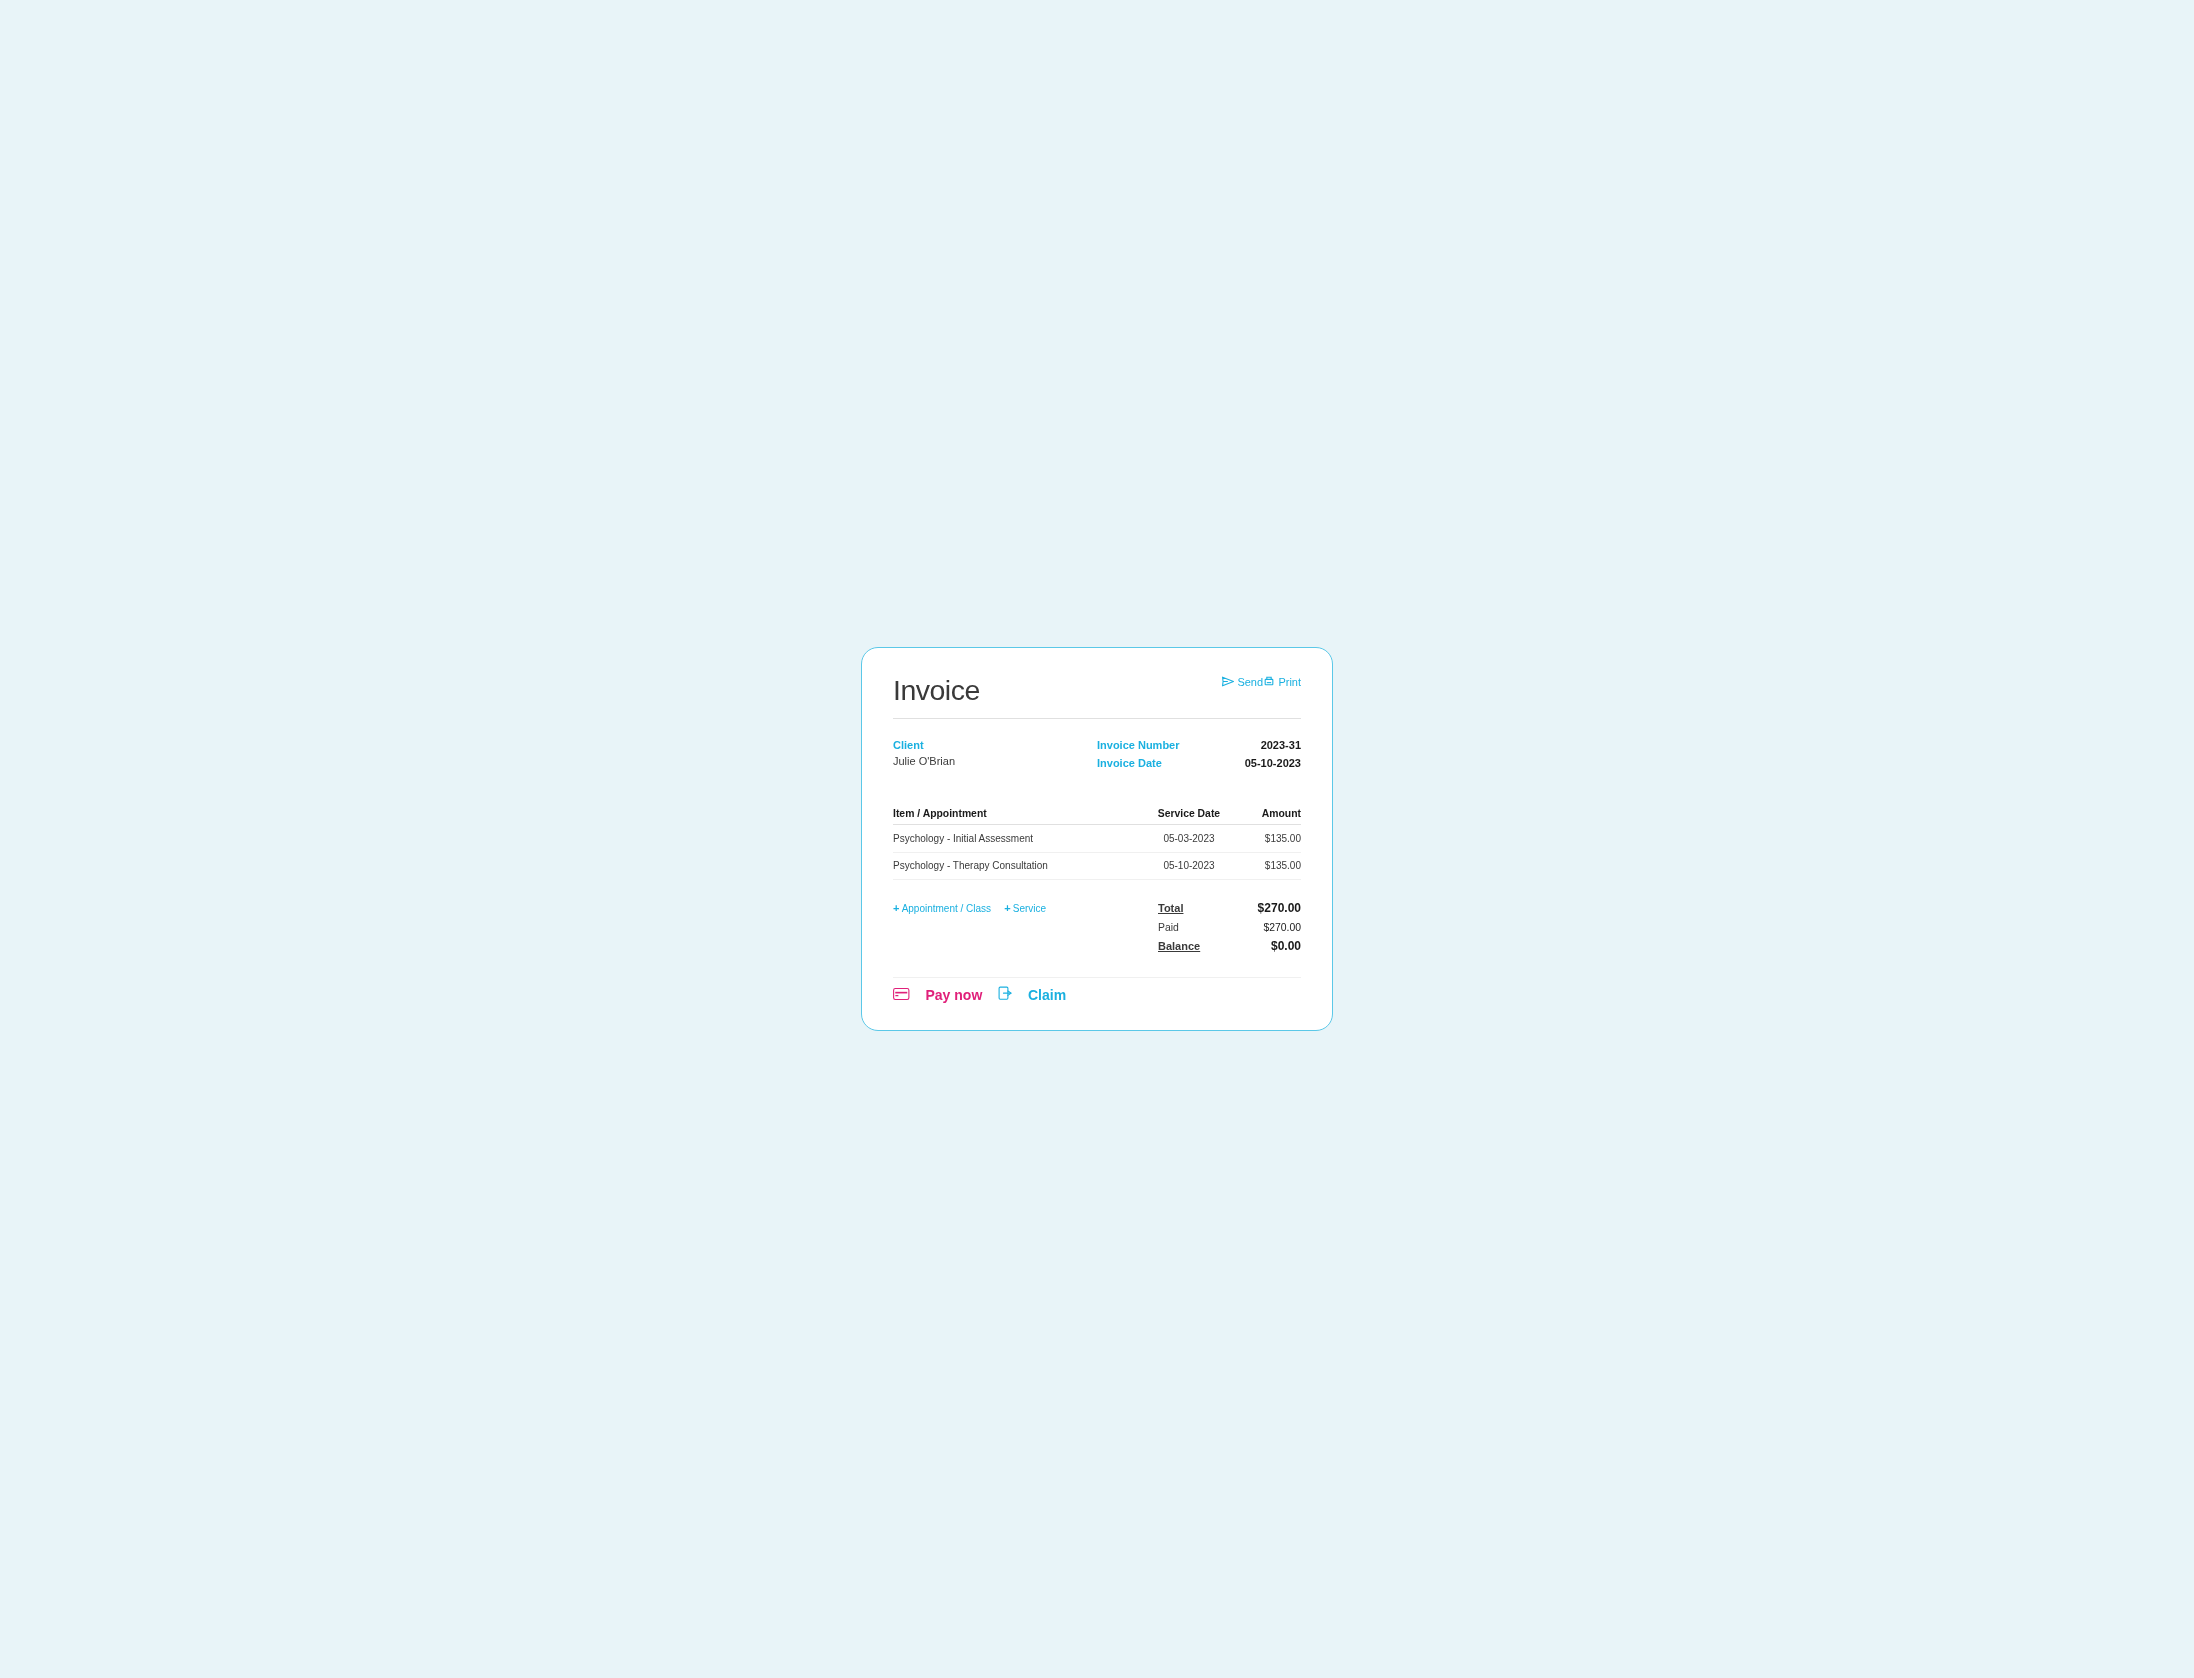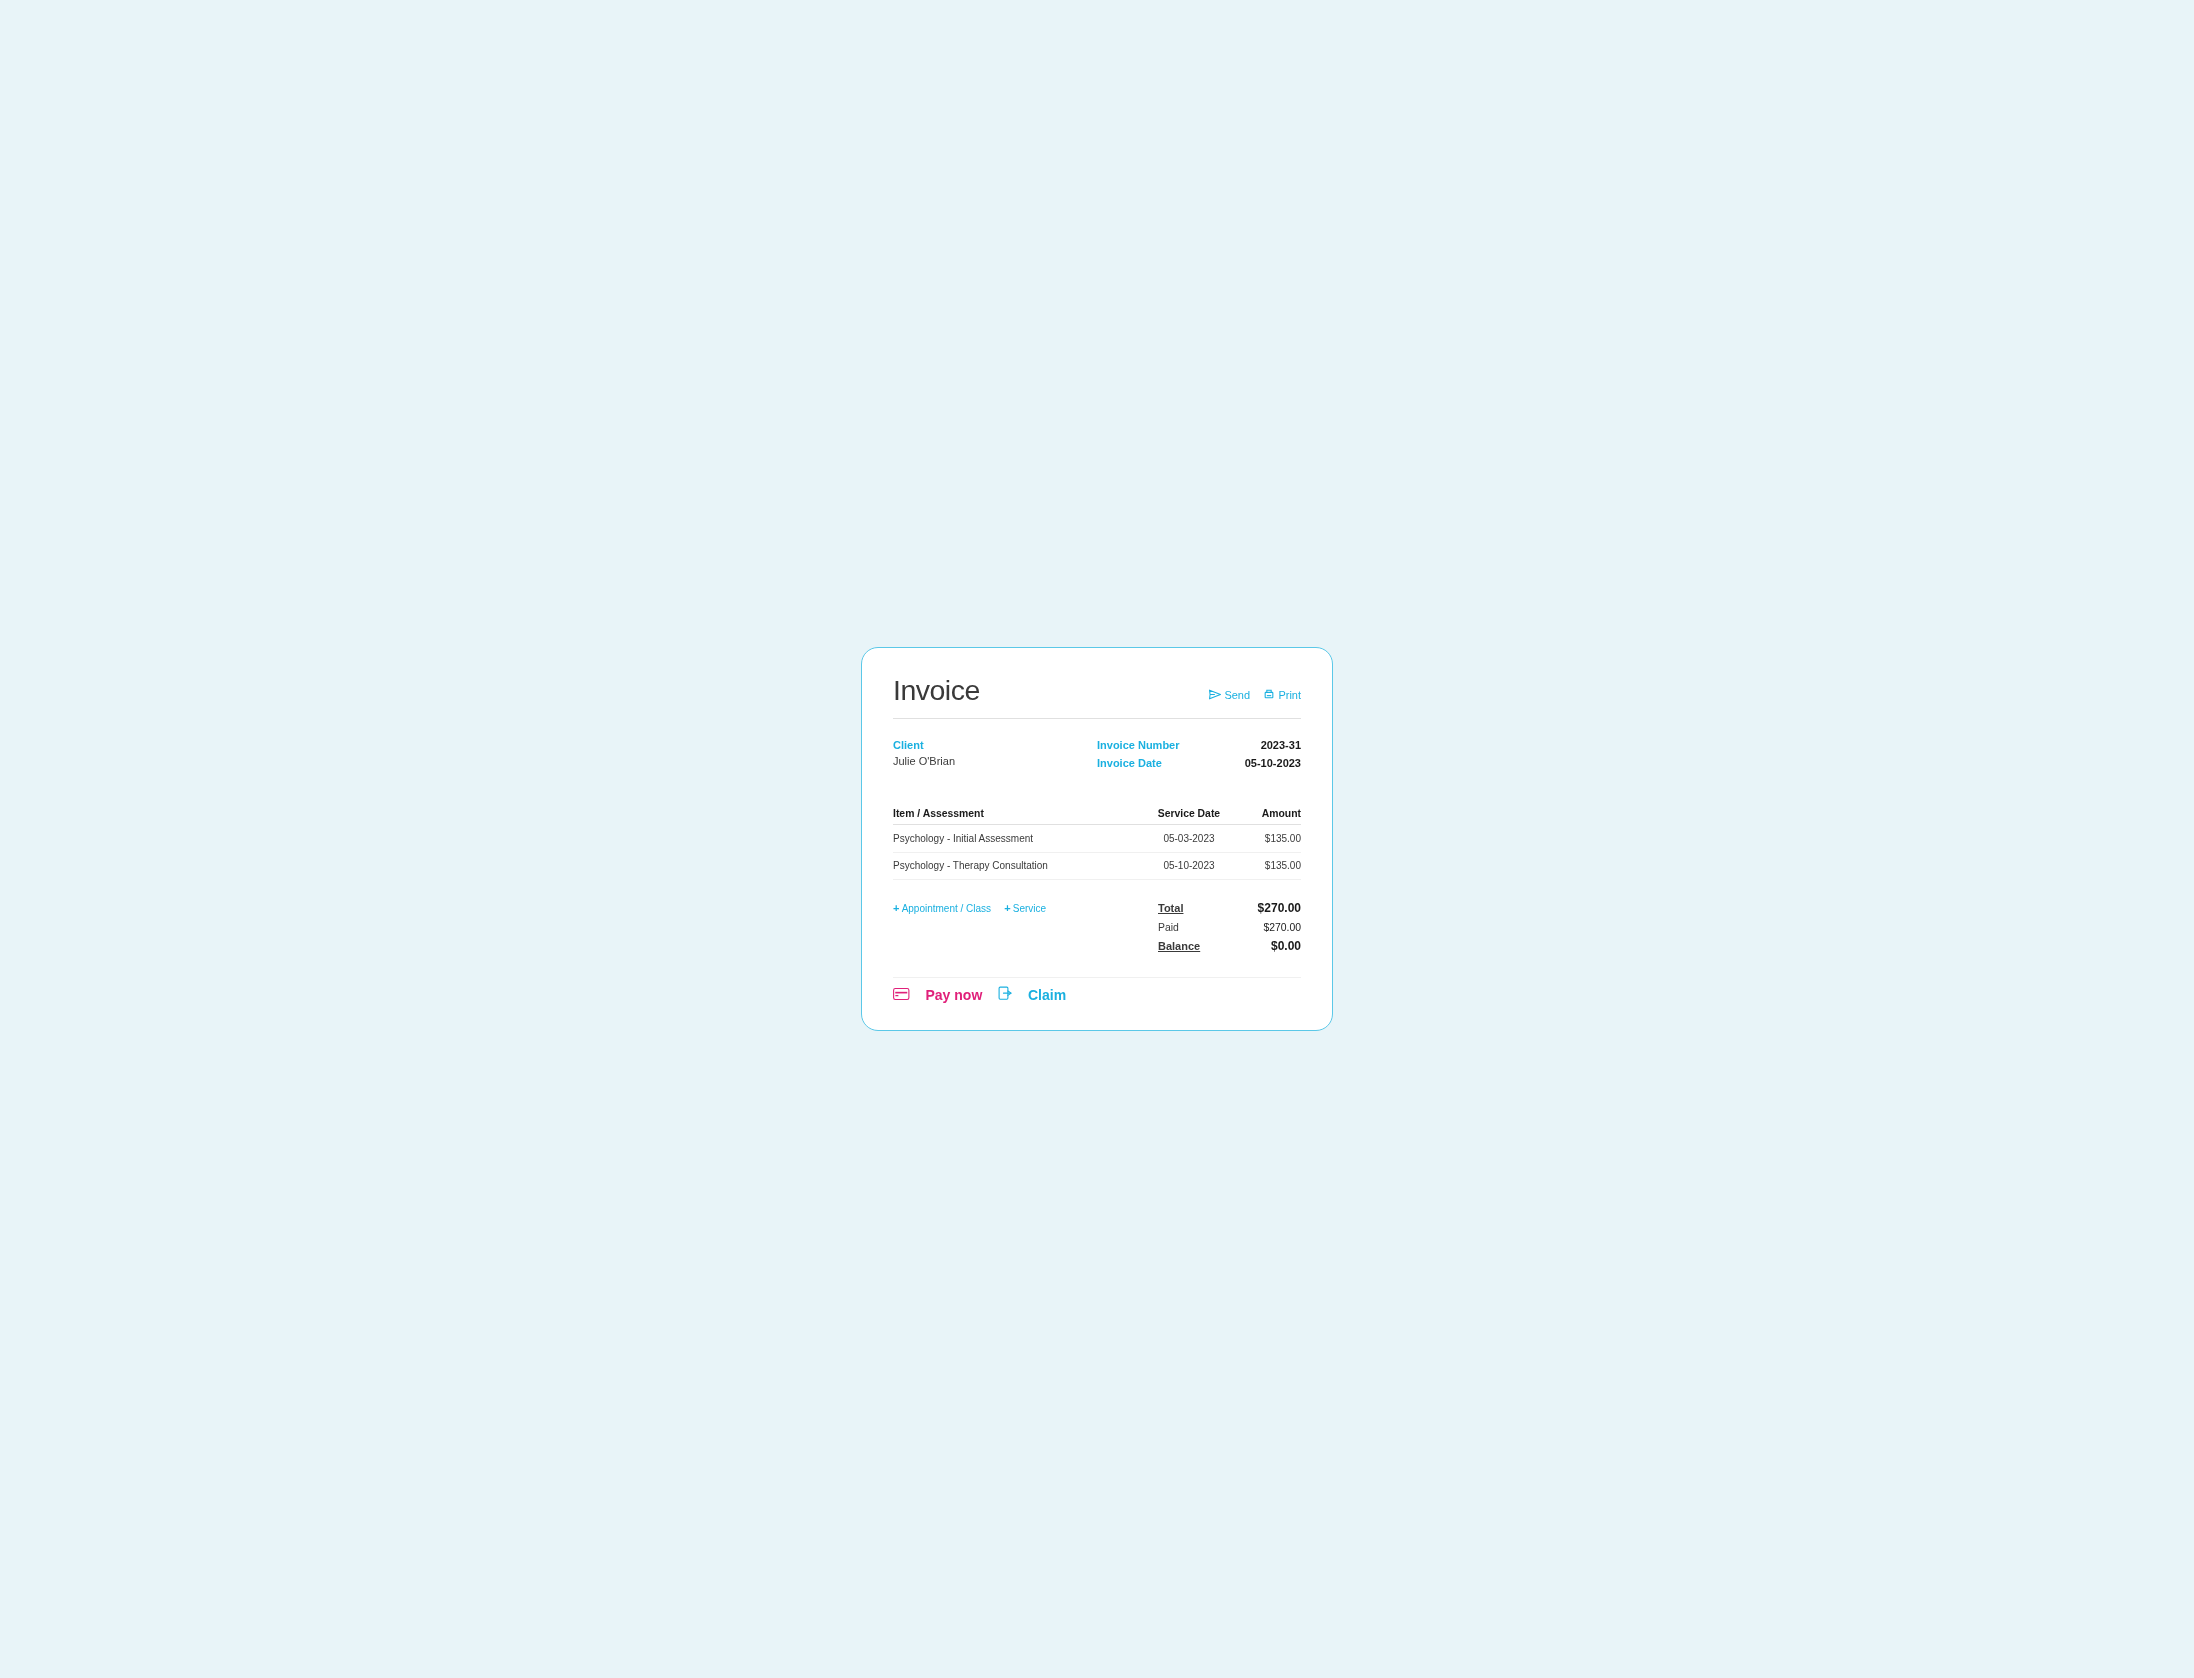--- a/index.html
+++ b/index.html
@@ -38,23 +38,22 @@
 
     .invoice-title {
       font-size: 28.5px;
       font-weight: 400;
       color: #3a3a3a;
       letter-spacing: -0.5px;
     }
 
     .header-actions {
       display: flex;
-      gap: 13px;
-      align-items: center;
-      margin-top: 14px;
+      align-items: center;
+      margin-top: 1px;
     }
 
     .header-action-btn {
       display: flex;
       align-items: center;
       gap: 3.3px;
       color: #1ab0e0;
       font-size: 11px;
       font-weight: 500;
       cursor: pointer;
@@ -301,21 +300,21 @@
       <div class="meta-row">
         <span class="meta-label">Invoice Date</span>
         <span class="meta-value">05-10-2023</span>
       </div>
     </div>
   </div>
 
   <table class="items-table">
     <thead>
       <tr>
-        <th>Item / Assessment</th>
+        <th>Item / Appointment</th>
         <th>Service Date</th>
         <th>Amount</th>
       </tr>
     </thead>
     <tbody id="items-tbody">
     <tr>
           <td>Psychology - Initial Assessment</td>
           <td>05-03-2023</td>
           <td>$135.00</td>
         </tr>

